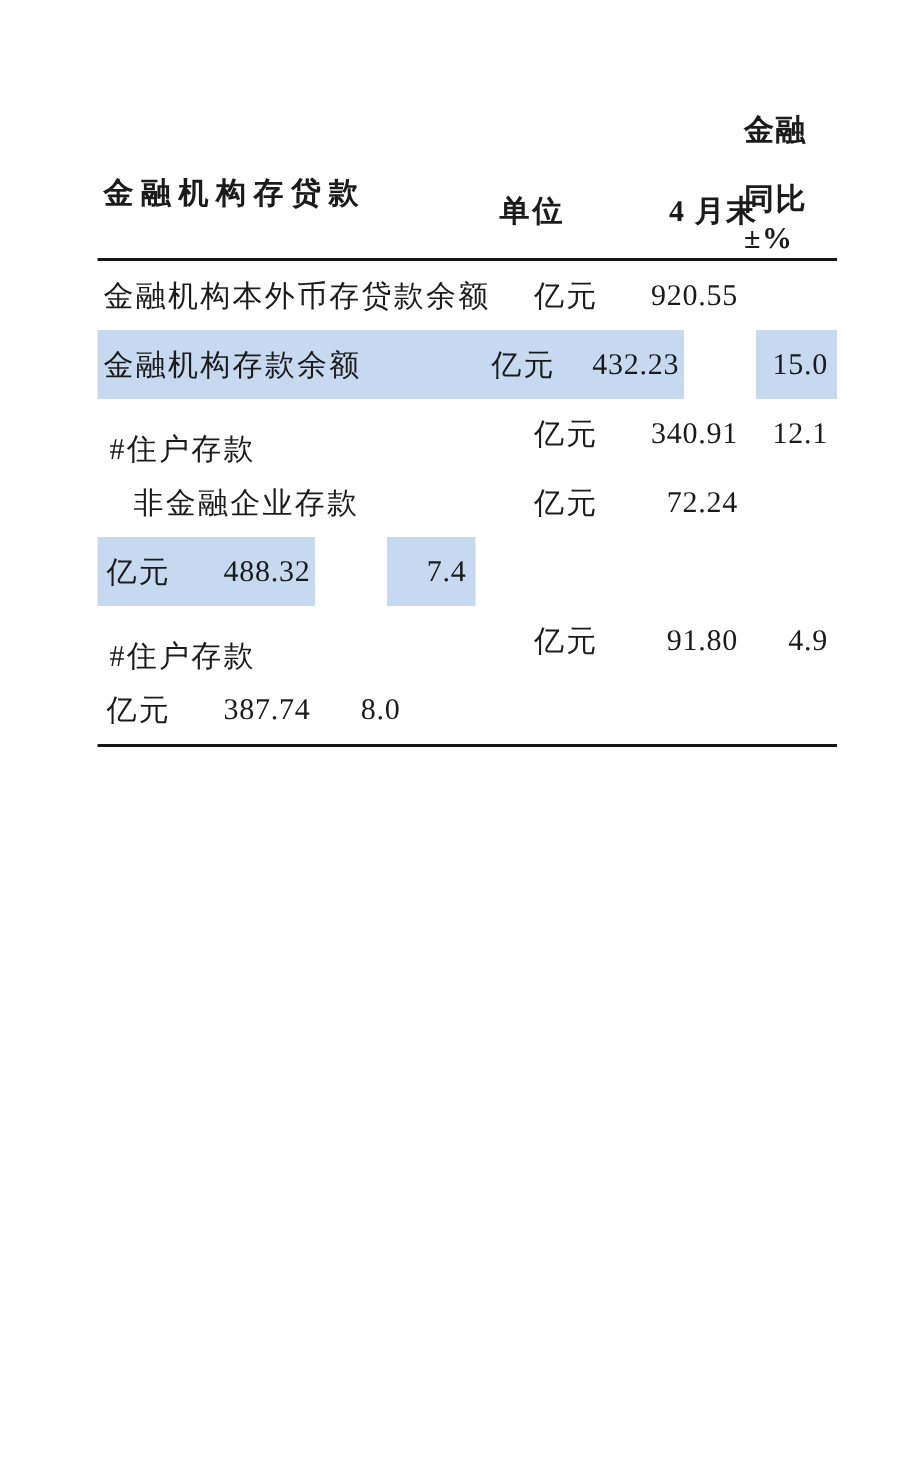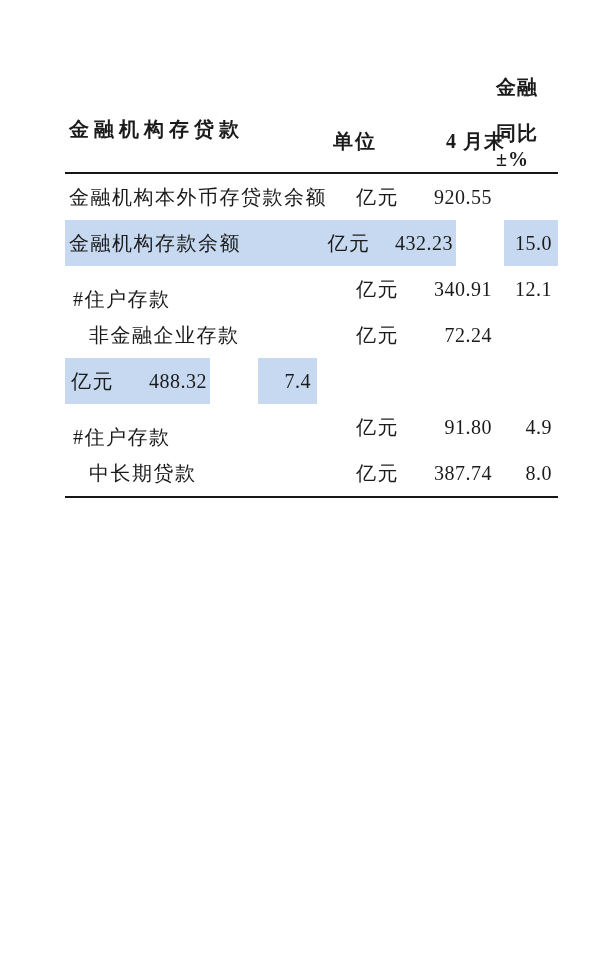--- a/index.html
+++ b/index.html
@@ -131,21 +131,20 @@
     <div class="c3">488.32</div>
     <div class="c4">7.4</div>
   </div>
         <div class="row">
     <div class="c1 indent-hash">#住户存款</div>
     <div class="c2">亿元</div>
     <div class="c3">91.80</div>
     <div class="c4">4.9</div>
   </div>
         <div class="row">
-    <div class="c1 indent-sub">中长期贷款</div>
     <div class="c2">亿元</div>
     <div class="c3">387.74</div>
     <div class="c4">8.0</div>
   </div>
       </div>
 
   </div>
 </div>
 
 </body></html>

